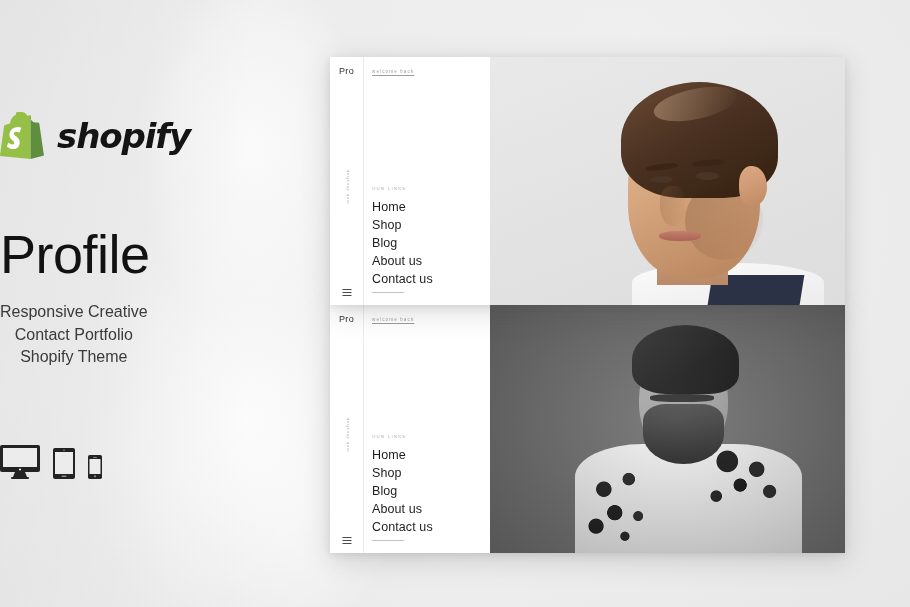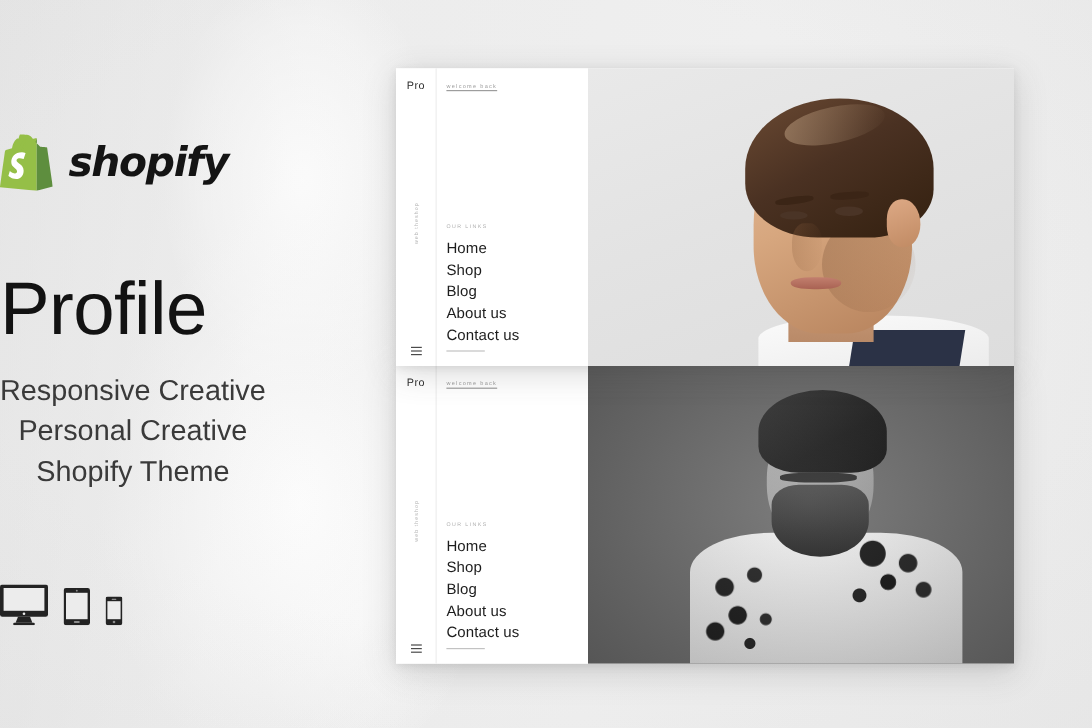--- a/index.html
+++ b/index.html
@@ -40,26 +40,26 @@
   }
   #shopify-bag{ width:44px; height:47px; position:relative; display:block; }
   #brand-word{
     font-family:"DejaVu Sans", sans-serif;
     font-size:34px; font-weight:700; font-style:italic;
     letter-spacing:-1.1px; color:#141414;
   }
 
   #headline{
     margin-top:68px;
-    font-size:62px; font-weight:400; color:#121212;
+    font-size:54px; font-weight:400; color:#121212;
     letter-spacing:-0.5px; line-height:1;
   }
   #subheadline{
     margin-top:20px;
-    font-size:24px; font-weight:400; color:#3a3a3a;
+    font-size:16px; font-weight:400; color:#3a3a3a;
     line-height:1.42; text-align:center;
   }
 
   #device-row{
     margin-top:76px;
     display:flex; align-items:flex-end; gap:13px;
     color:#232323;
   }
 
   
@@ -270,21 +270,21 @@
       <path d="M21.6 11.2c-1 .3-2.1.6-3.3 1 .6-2.4 1.8-4.8 3.3-6.4v5.4z" fill="#95BF47"></path>
       <path d="M21.6 5.8c-1.5 1.6-2.7 4-3.3 6.4l-2.8.9c.8-3.4 2.6-7.6 6.1-8.7v1.4z" fill="#95BF47"></path>
     </svg>
     <span id="brand-word">shopify</span>
   </div>
 
   <h1 id="headline">Profile</h1>
 
   <div id="subheadline">
     <div>Responsive Creative</div>
-    <div>Personal Creative</div>
+    <div>Contact Portfolio</div>
     <div>Shopify Theme</div>
   </div>
 
   <div id="device-row">
     <svg width="40" height="34" viewBox="0 0 40 34">
       <rect x="0" y="0" width="40" height="27" rx="2" fill="#232323"></rect>
       <rect x="3" y="3" width="34" height="19" fill="#ececec"></rect>
       <circle cx="20" cy="24.5" r="1.1" fill="#ececec"></circle>
       <path d="M15 27h10l2 5H13z" fill="#232323"></path>
       <rect x="11" y="32" width="18" height="2" rx="1" fill="#232323"></rect>

